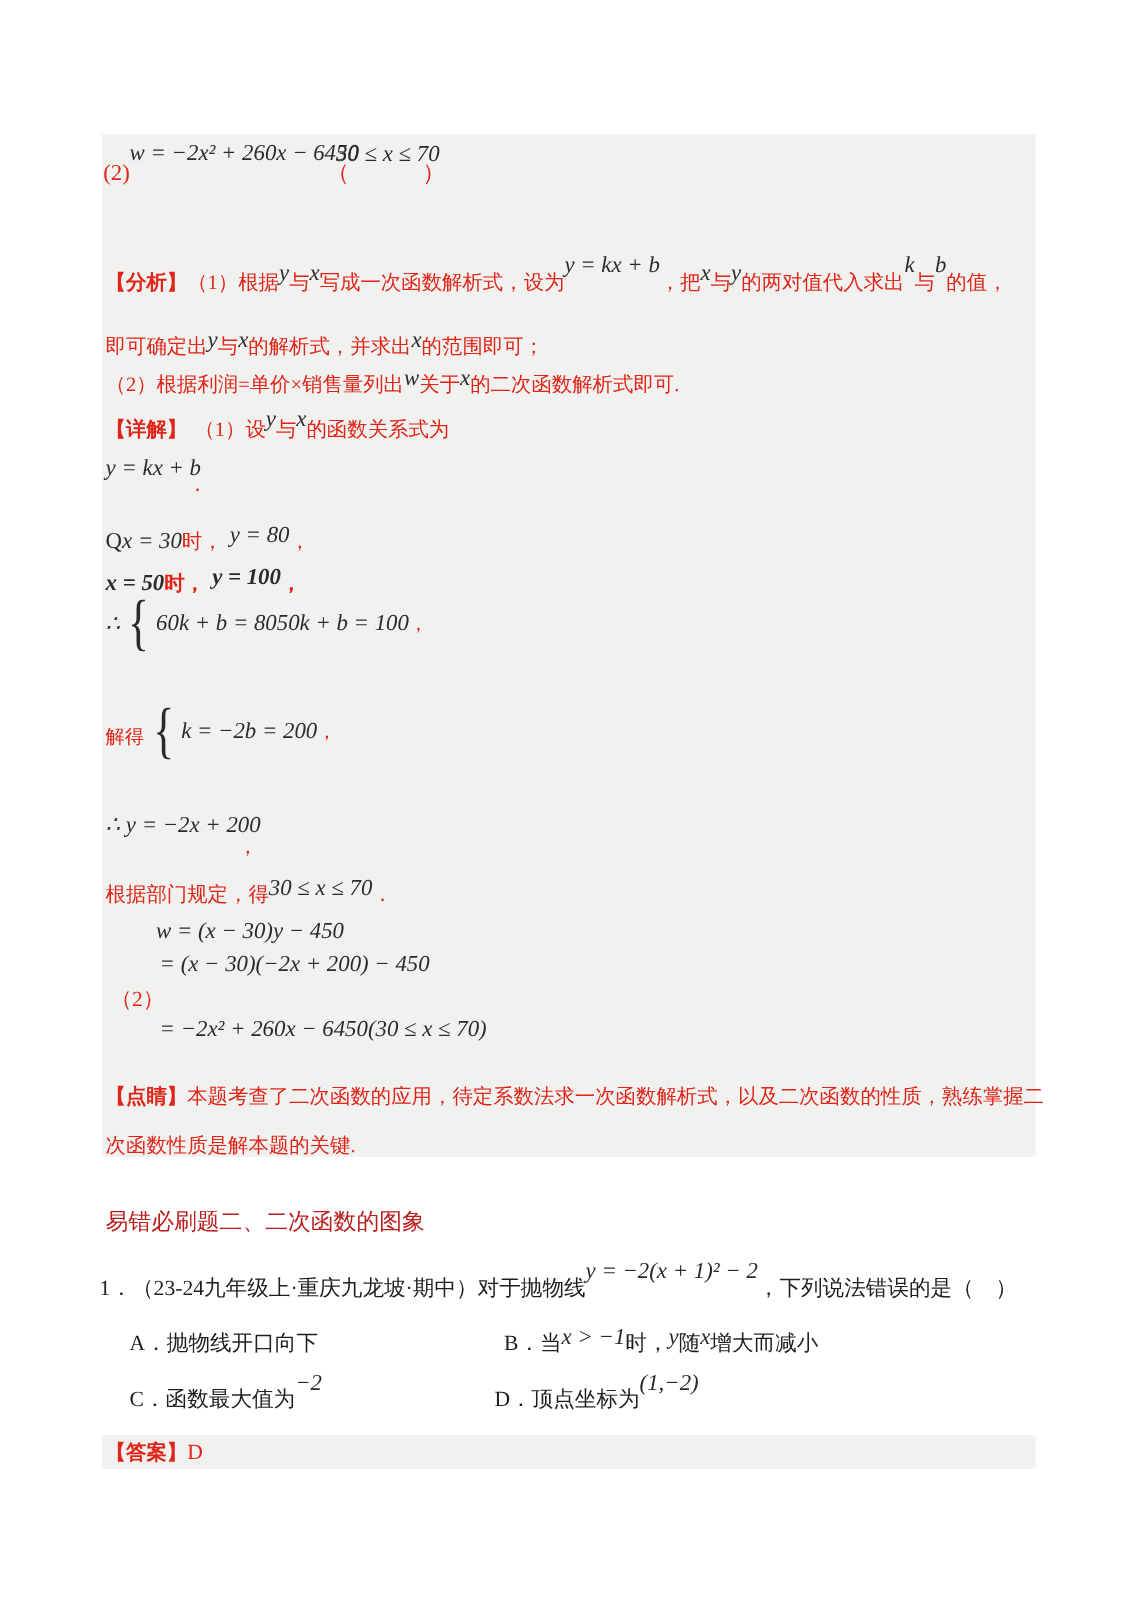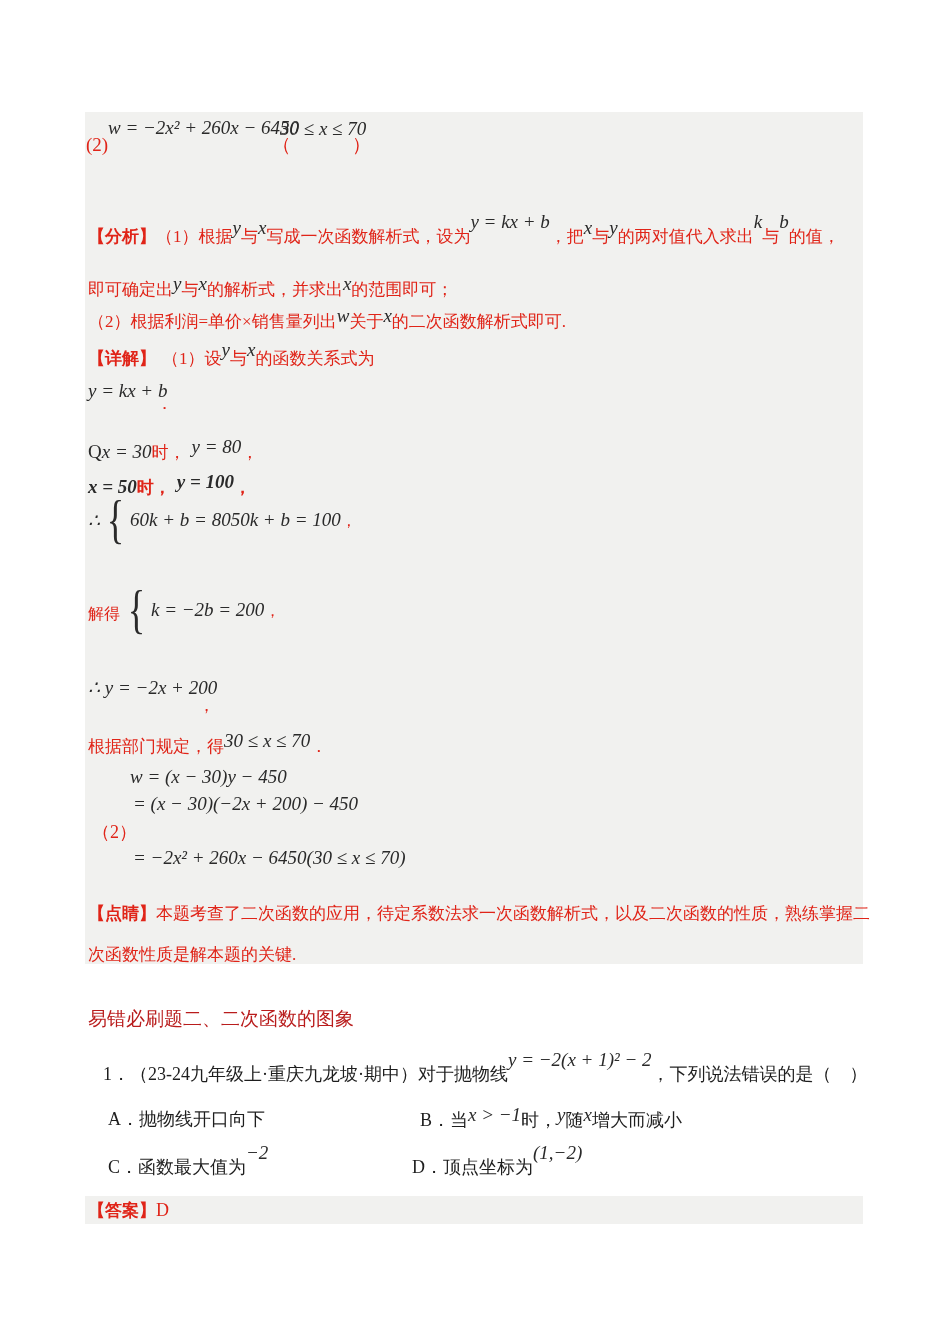--- a/index.html
+++ b/index.html
@@ -91,21 +91,21 @@
   <div class="line m" style="left:133px;top:792px;">= (x − 30)(−2x + 200) − 450</div>
   <div class="line m" style="left:133px;top:846px;">= −2x² + 260x − 6450(30 ≤ x ≤ 70)</div>
 
   <div class="line" style="left:88px;top:903px;">
     <span class="red tag">【点睛】</span><span class="red">本题考查了二次函数的应用，待定系数法求一次函数解析式，以及二次函数的性质，熟练掌握二</span>
   </div>
   <div class="line red" style="left:88px;top:944px;">次函数性质是解本题的关键.</div>
 
   <div class="line heading" style="left:88px;top:1007px;">易错必刷题二、二次函数的图象</div>
 
-  <div class="line blk" style="left:83px;top:1062px;margin-left:20px;">
+  <div class="line blk" style="left:83px;top:1062px;">
     <span>1．（23-24九年级上·重庆九龙坡·期中）对于抛物线</span><span class="m u3">y = −2(x + 1)² − 2</span><span>，下列说法错误的是（　）</span>
   </div>
 
   <div class="line blk" style="left:108px;top:1108px;">
     <span>A．</span><span>抛物线开口向下</span>
   </div>
   <div class="line blk" style="left:420px;top:1108px;">
     <span>B．</span><span>当</span><span class="m u1">x &gt; −1</span><span>时，</span><span class="m u1">y</span><span>随</span><span class="m u1">x</span><span>增大而减小</span>
   </div>
   <div class="line blk" style="left:108px;top:1155px;">

